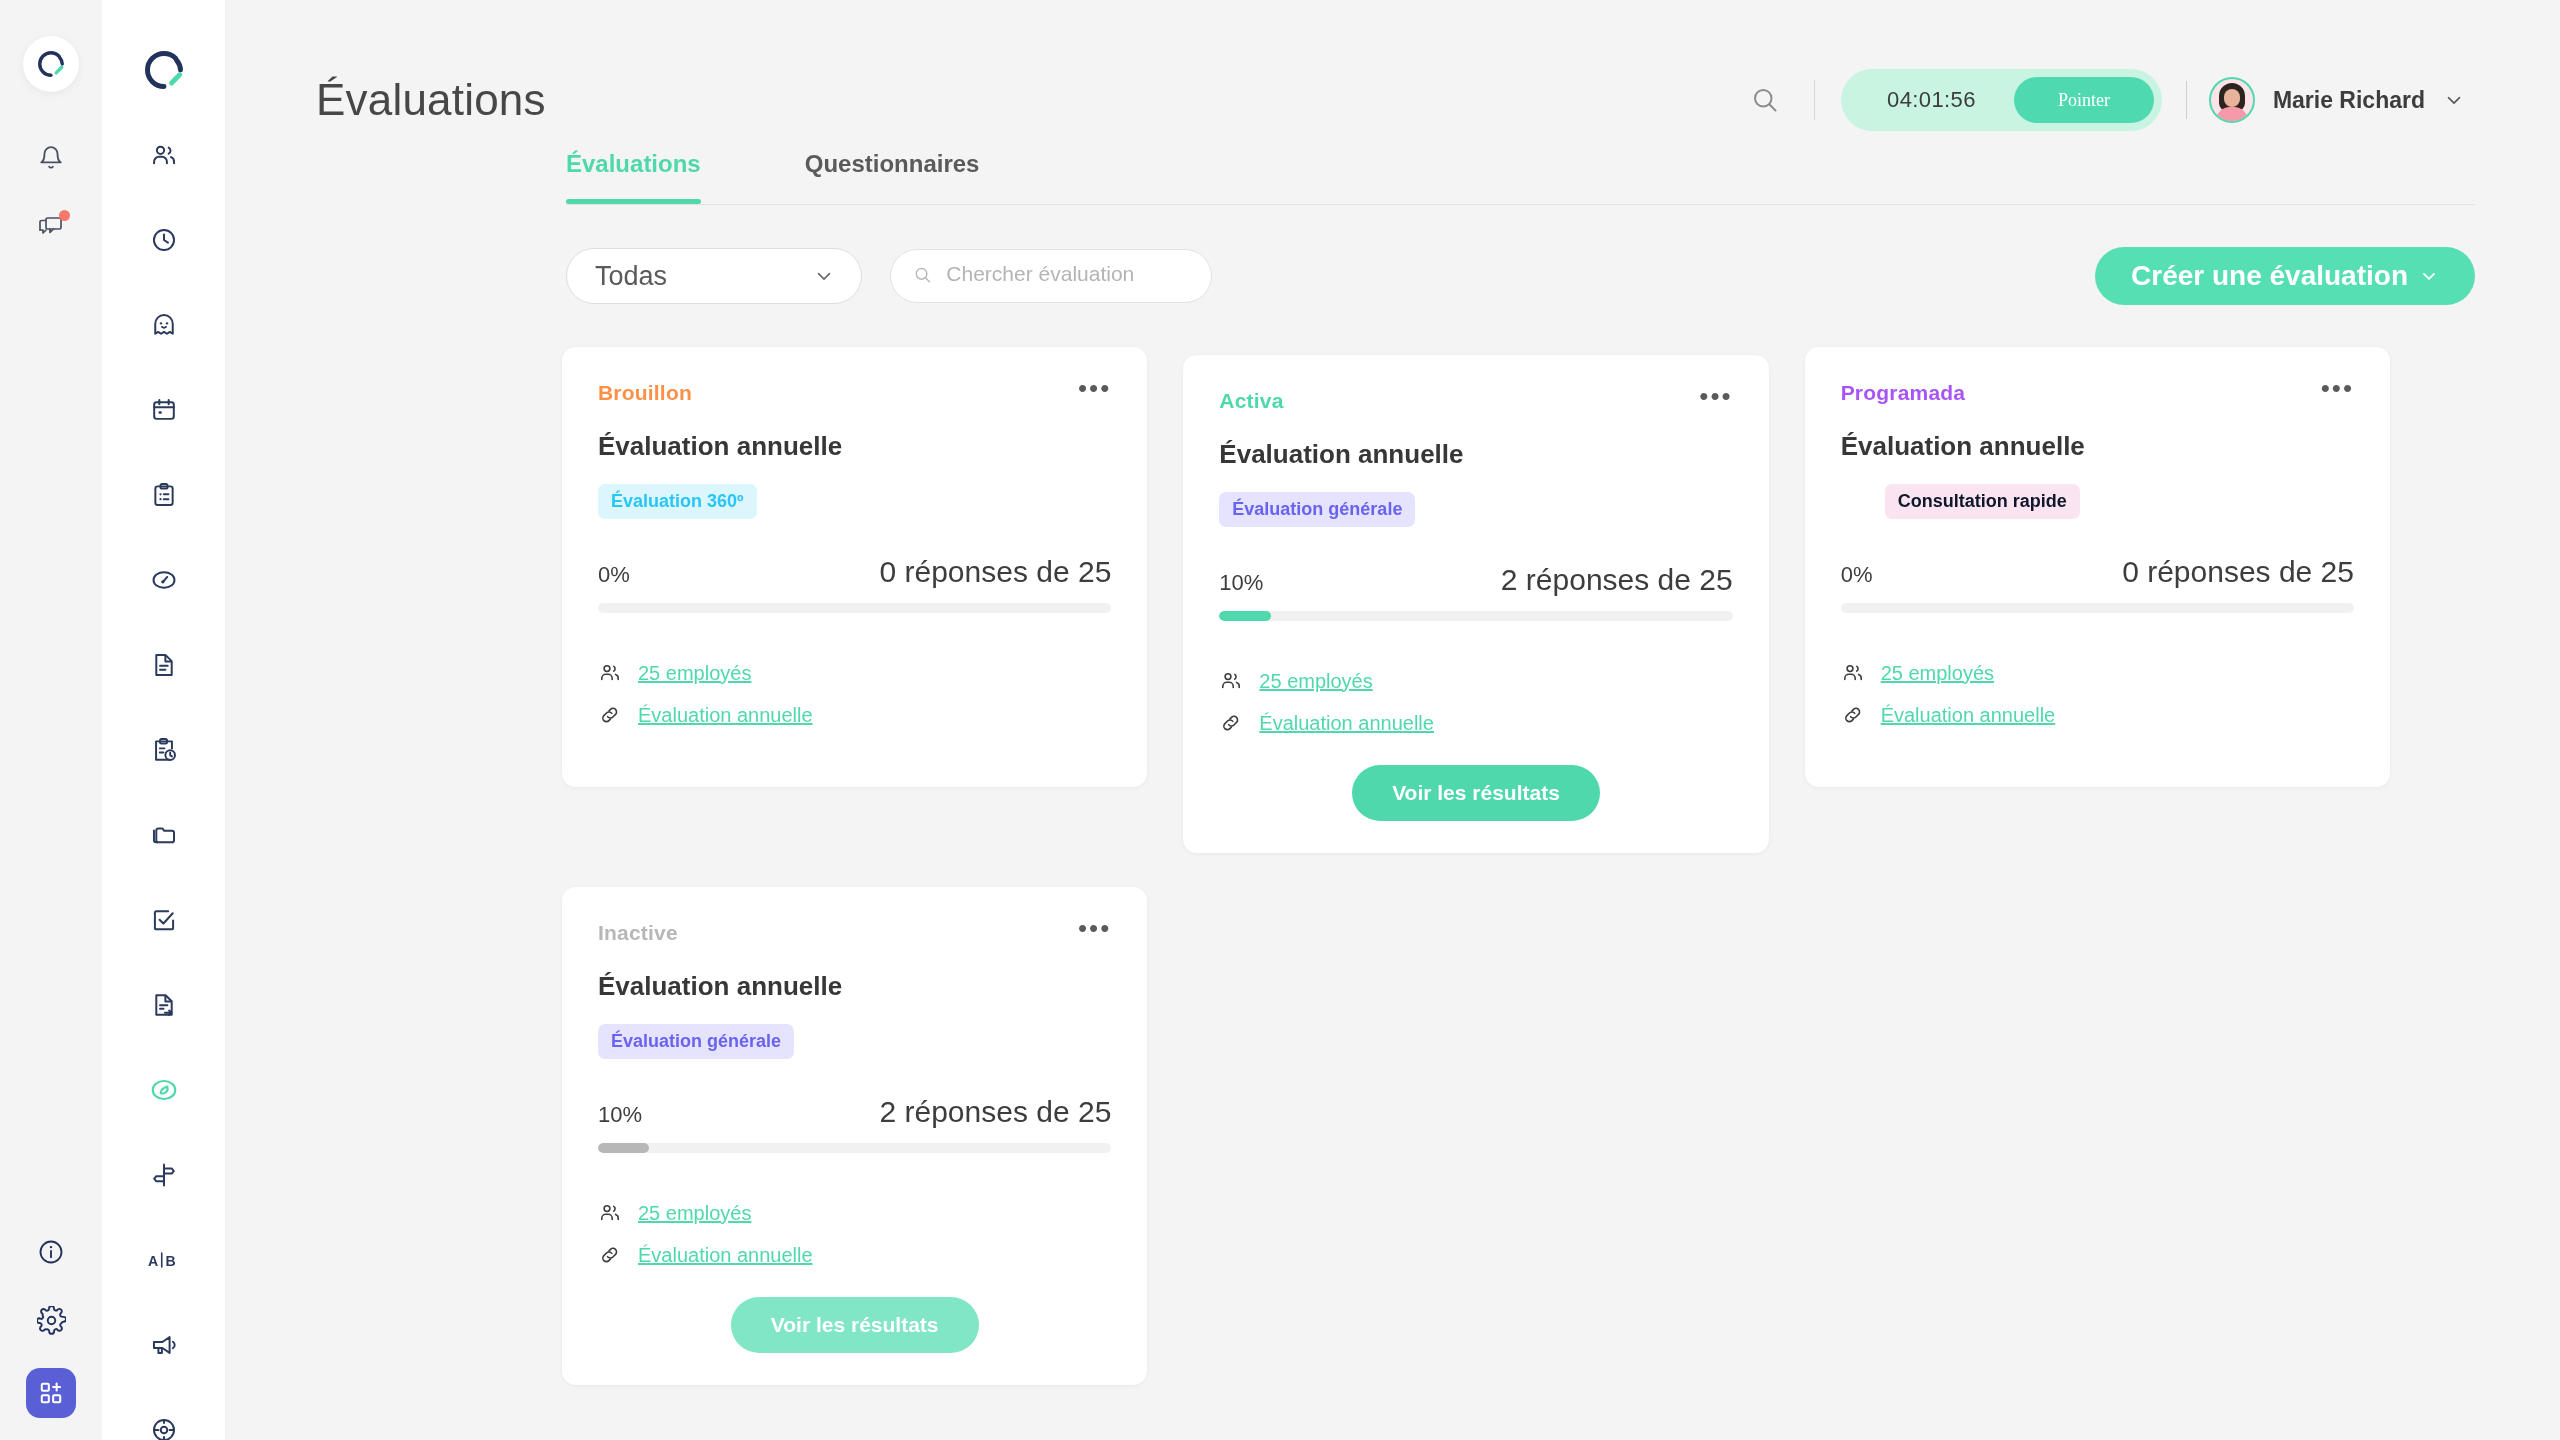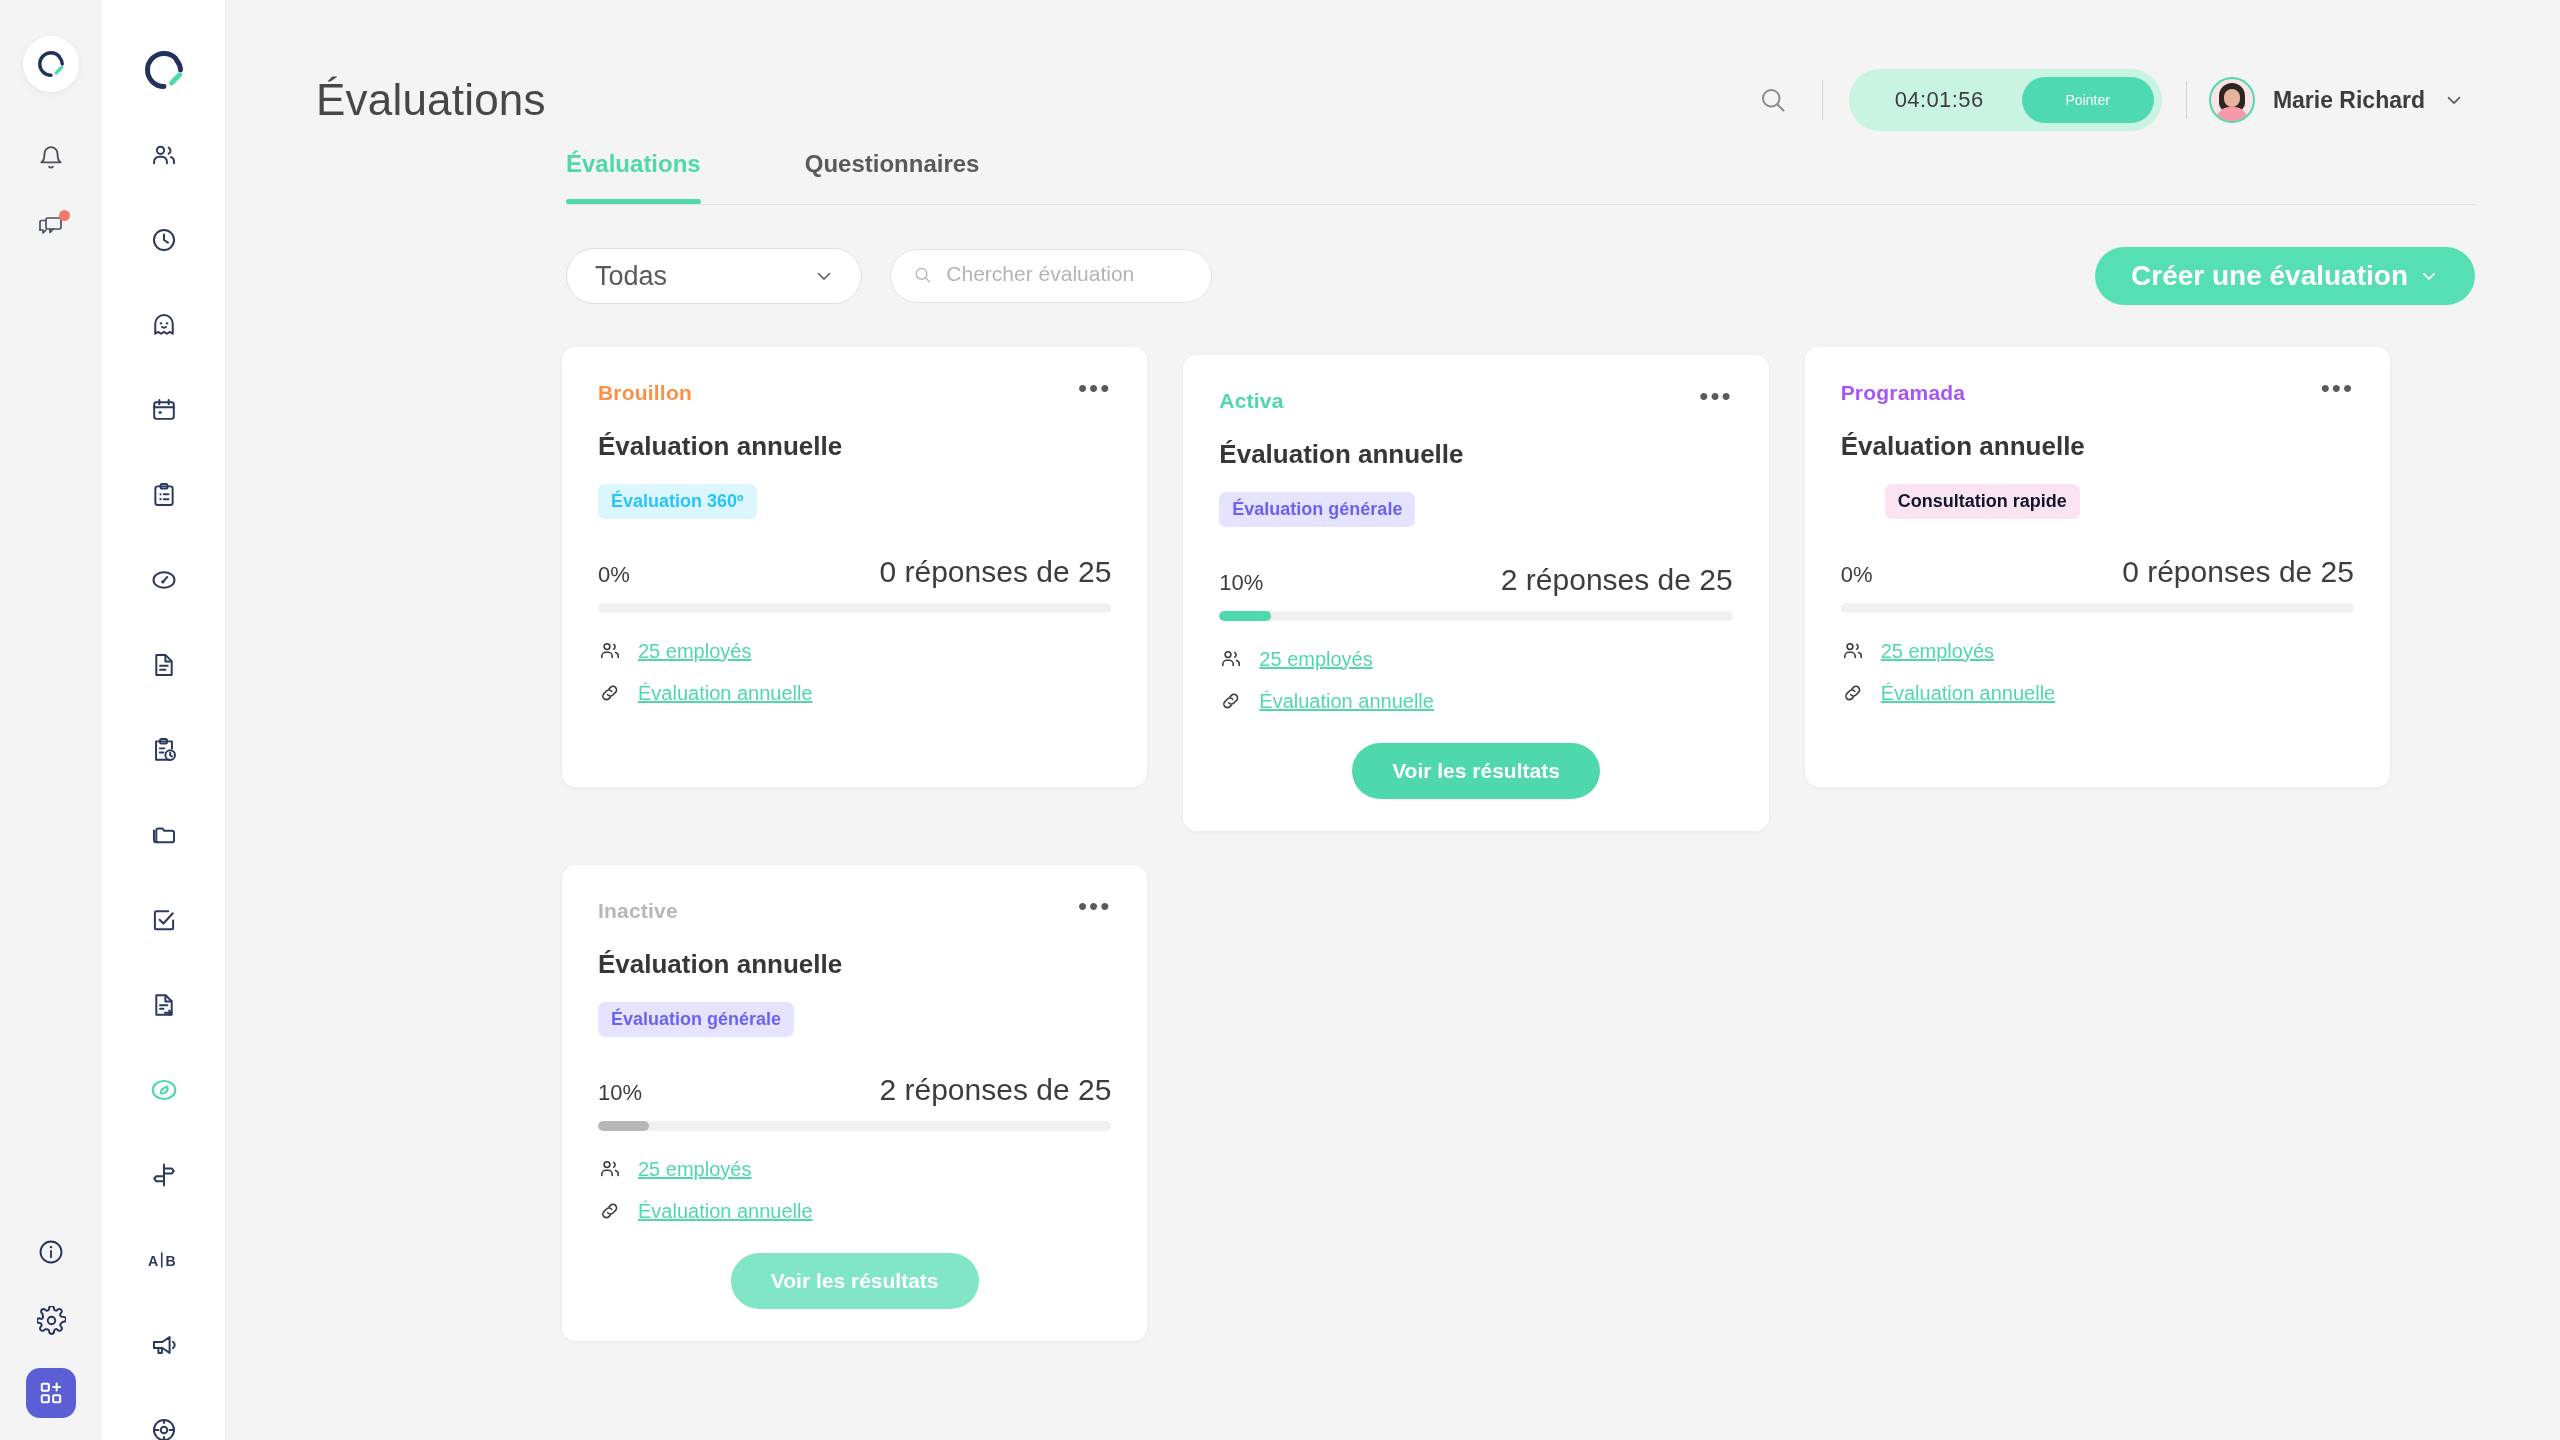--- a/index.html
+++ b/index.html
@@ -64,22 +64,22 @@
   .topbar-right { margin-left: auto; display: flex; align-items: center; gap: 0; }
   .search-ic { width: 46px; height: 46px; display: flex; align-items: center; justify-content: center; cursor: pointer; }
   .vdiv { width: 1px; height: 40px; background: #d8d8d8; margin: 0 26px; }
   .timer-pill {
     display: flex; align-items: center;
     background: #c9f4e2; border-radius: 34px; height: 62px; padding: 0 8px 0 0;
   }
   .timer-val { font-size: 22px; color: #3d3d3d; padding: 0 38px 0 46px; letter-spacing: .4px; }
   .pointer-btn {
     background: #4fd9b0; color: #fff; border: none; border-radius: 30px;
-    height: 46px; padding: 0 44px; font-size: 14px; cursor: pointer;
-    font-family: Liberation Sans, sans-serif;
+    height: 46px; padding: 0 44px; font-size: 18px; cursor: pointer;
+    font-family: Liberation Serif, serif;
   }
   .vdiv2 { width: 1px; height: 38px; background: #cfcfcf; margin: 0 22px 0 24px; }
   .user-box { display: flex; align-items: center; gap: 18px; cursor: pointer; padding-right: 10px; }
   .avatar {
     width: 46px; height: 46px; border-radius: 50%;
     border: 2px solid #4fd9b0; overflow: hidden; position: relative; background: #fde3e6;
   }
   .av-hair { position: absolute; left: 8px; top: 4px; width: 26px; height: 28px; background: #2b2420; border-radius: 13px 13px 8px 8px; }
   .av-face { position: absolute; left: 13px; top: 10px; width: 16px; height: 18px; background: #e7b49b; border-radius: 8px; }
   .av-body { position: absolute; left: 5px; bottom: 0; width: 32px; height: 14px; background: #f59aa8; border-radius: 14px 14px 0 0; }
@@ -146,21 +146,21 @@
   .card-title { font-size: 26px; font-weight: bold; color: #373737; margin-top: 26px; }
   .badge {
     display: inline-block; align-self: flex-start; margin-top: 22px;
     border-radius: 7px; padding: 7px 13px; font-size: 18px; font-weight: bold;
   }
   .prog-row { display: flex; align-items: baseline; margin-top: 36px; }
   .prog-pct { font-size: 22px; color: #3d3d3d; }
   .prog-count { margin-left: auto; font-size: 30px; color: #3d3d3d; }
   .prog-track { margin-top: 14px; height: 10px; border-radius: 6px; background: #f1f1f1; overflow: hidden; }
   .prog-fill { height: 100%; border-radius: 6px; }
-  .meta { margin-top: 26px; display: flex; flex-direction: column; gap: 18px; }
+  .meta { margin-top: 48px; display: flex; flex-direction: column; gap: 18px; }
   .meta-row { display: flex; align-items: center; gap: 16px; }
   .meta-link {
     font-size: 20px; color: #4fd8ac; text-decoration: underline; cursor: pointer;
   }
   .results-wrap { margin-top: auto; padding-top: 30px; display: flex; justify-content: center; }
   .results-btn {
     border: none; border-radius: 30px; color: #fff; font-size: 21px; font-weight: bold;
     padding: 0 40px; height: 56px; cursor: pointer;
     font-family: "Liberation Sans", sans-serif;
   }

